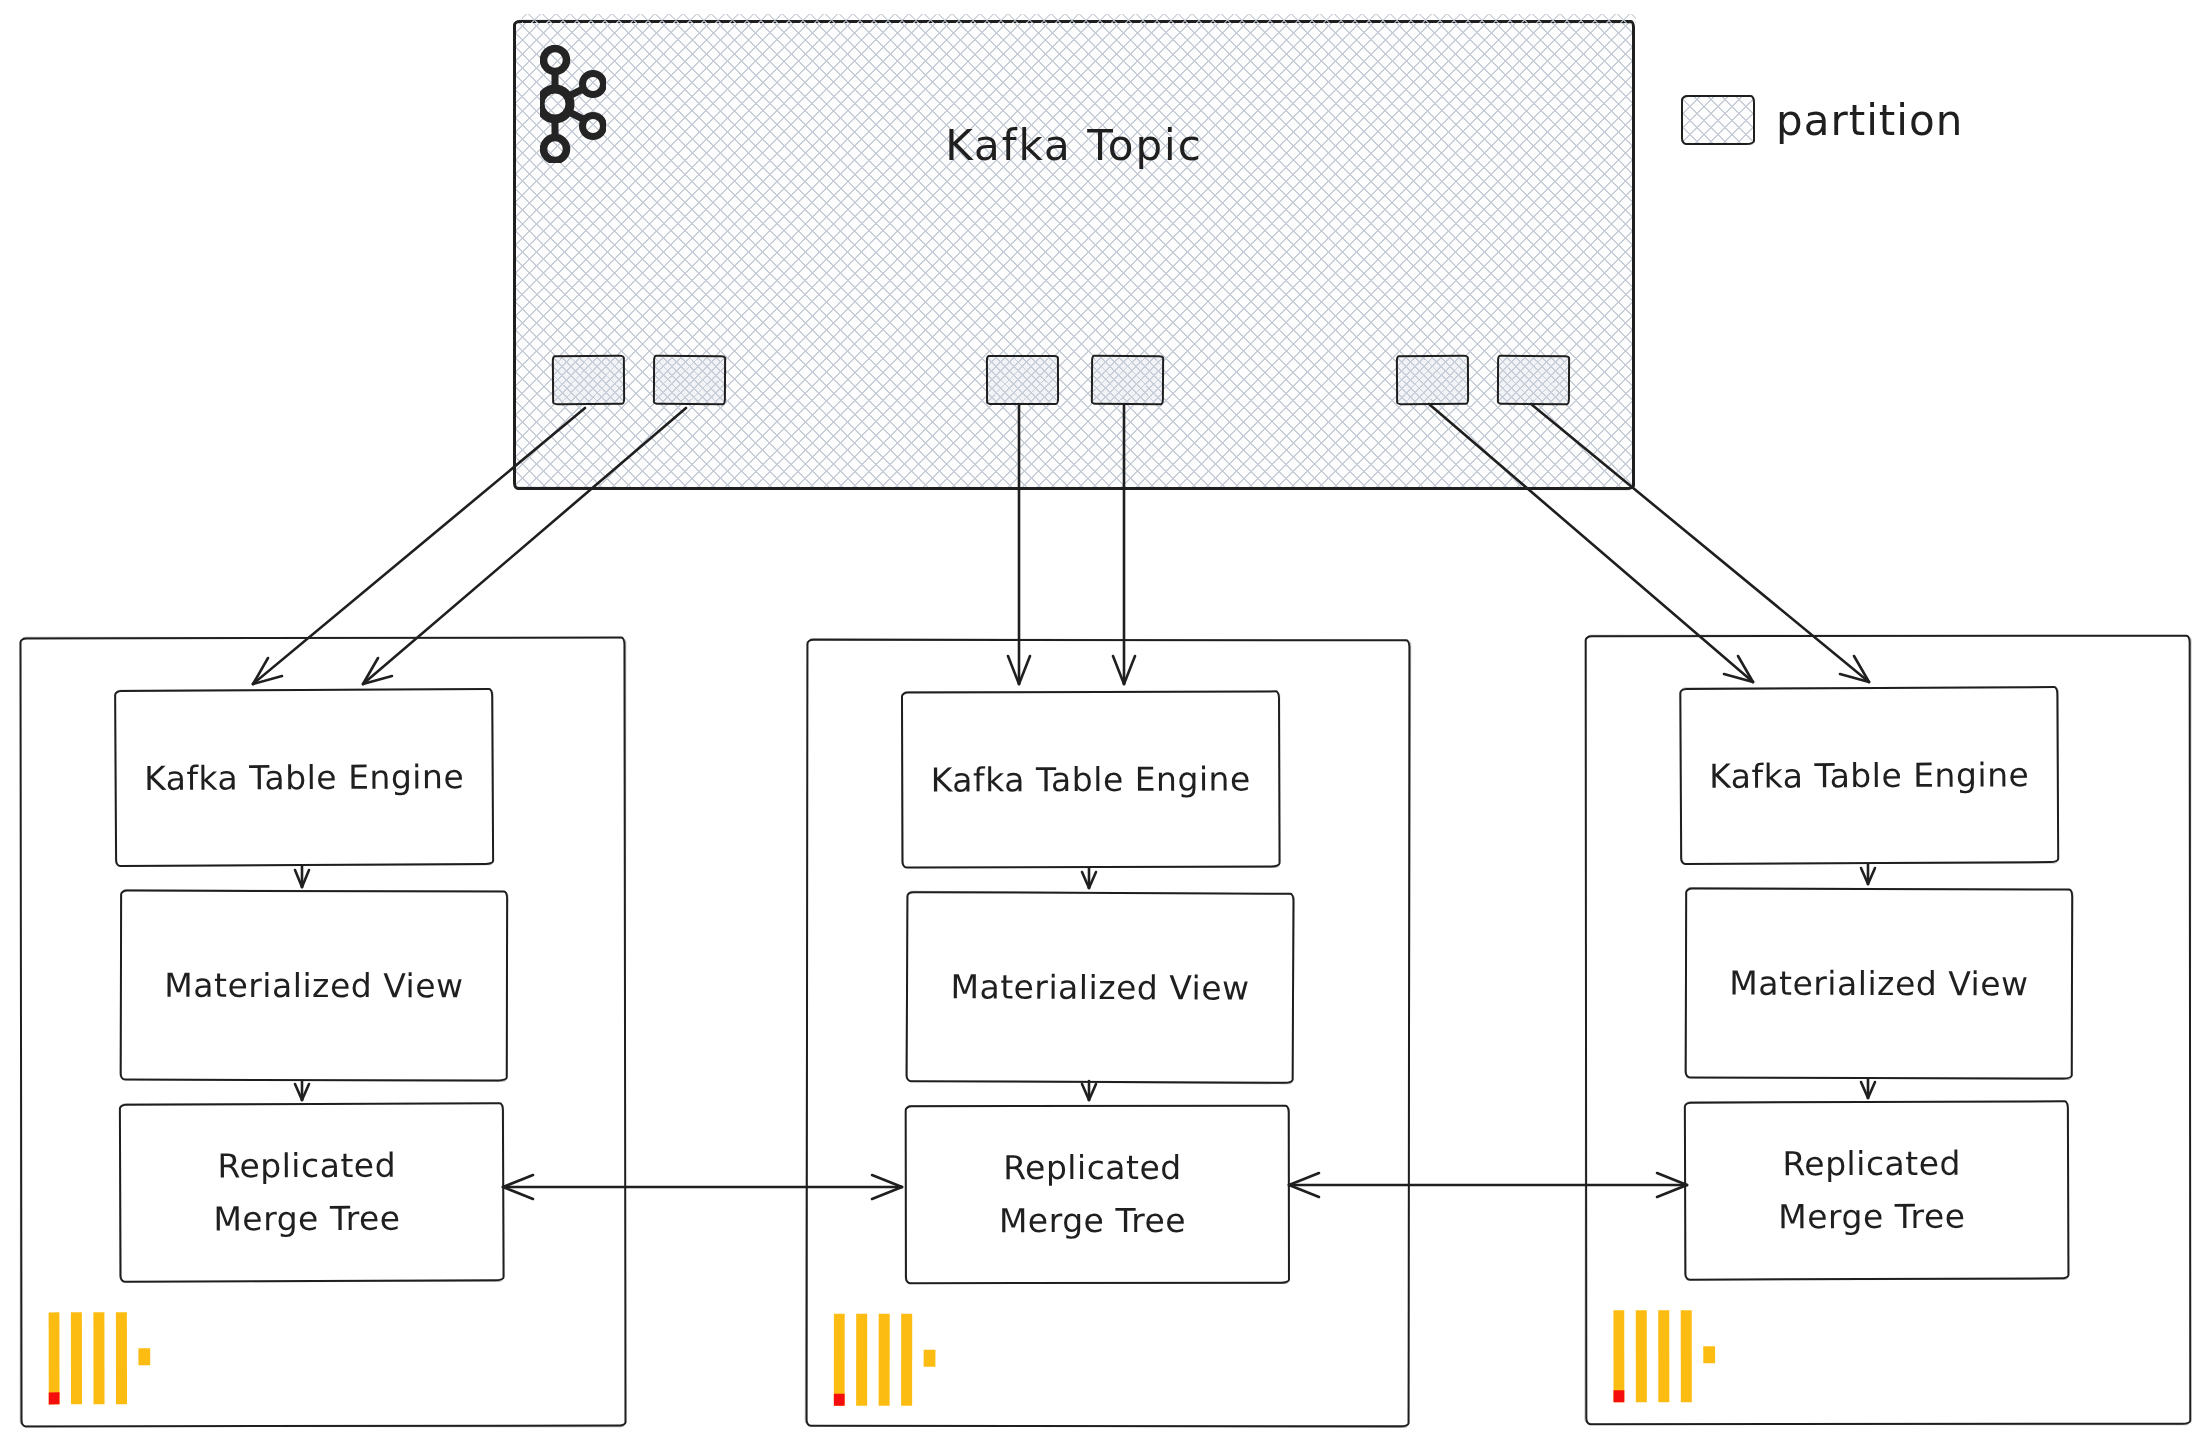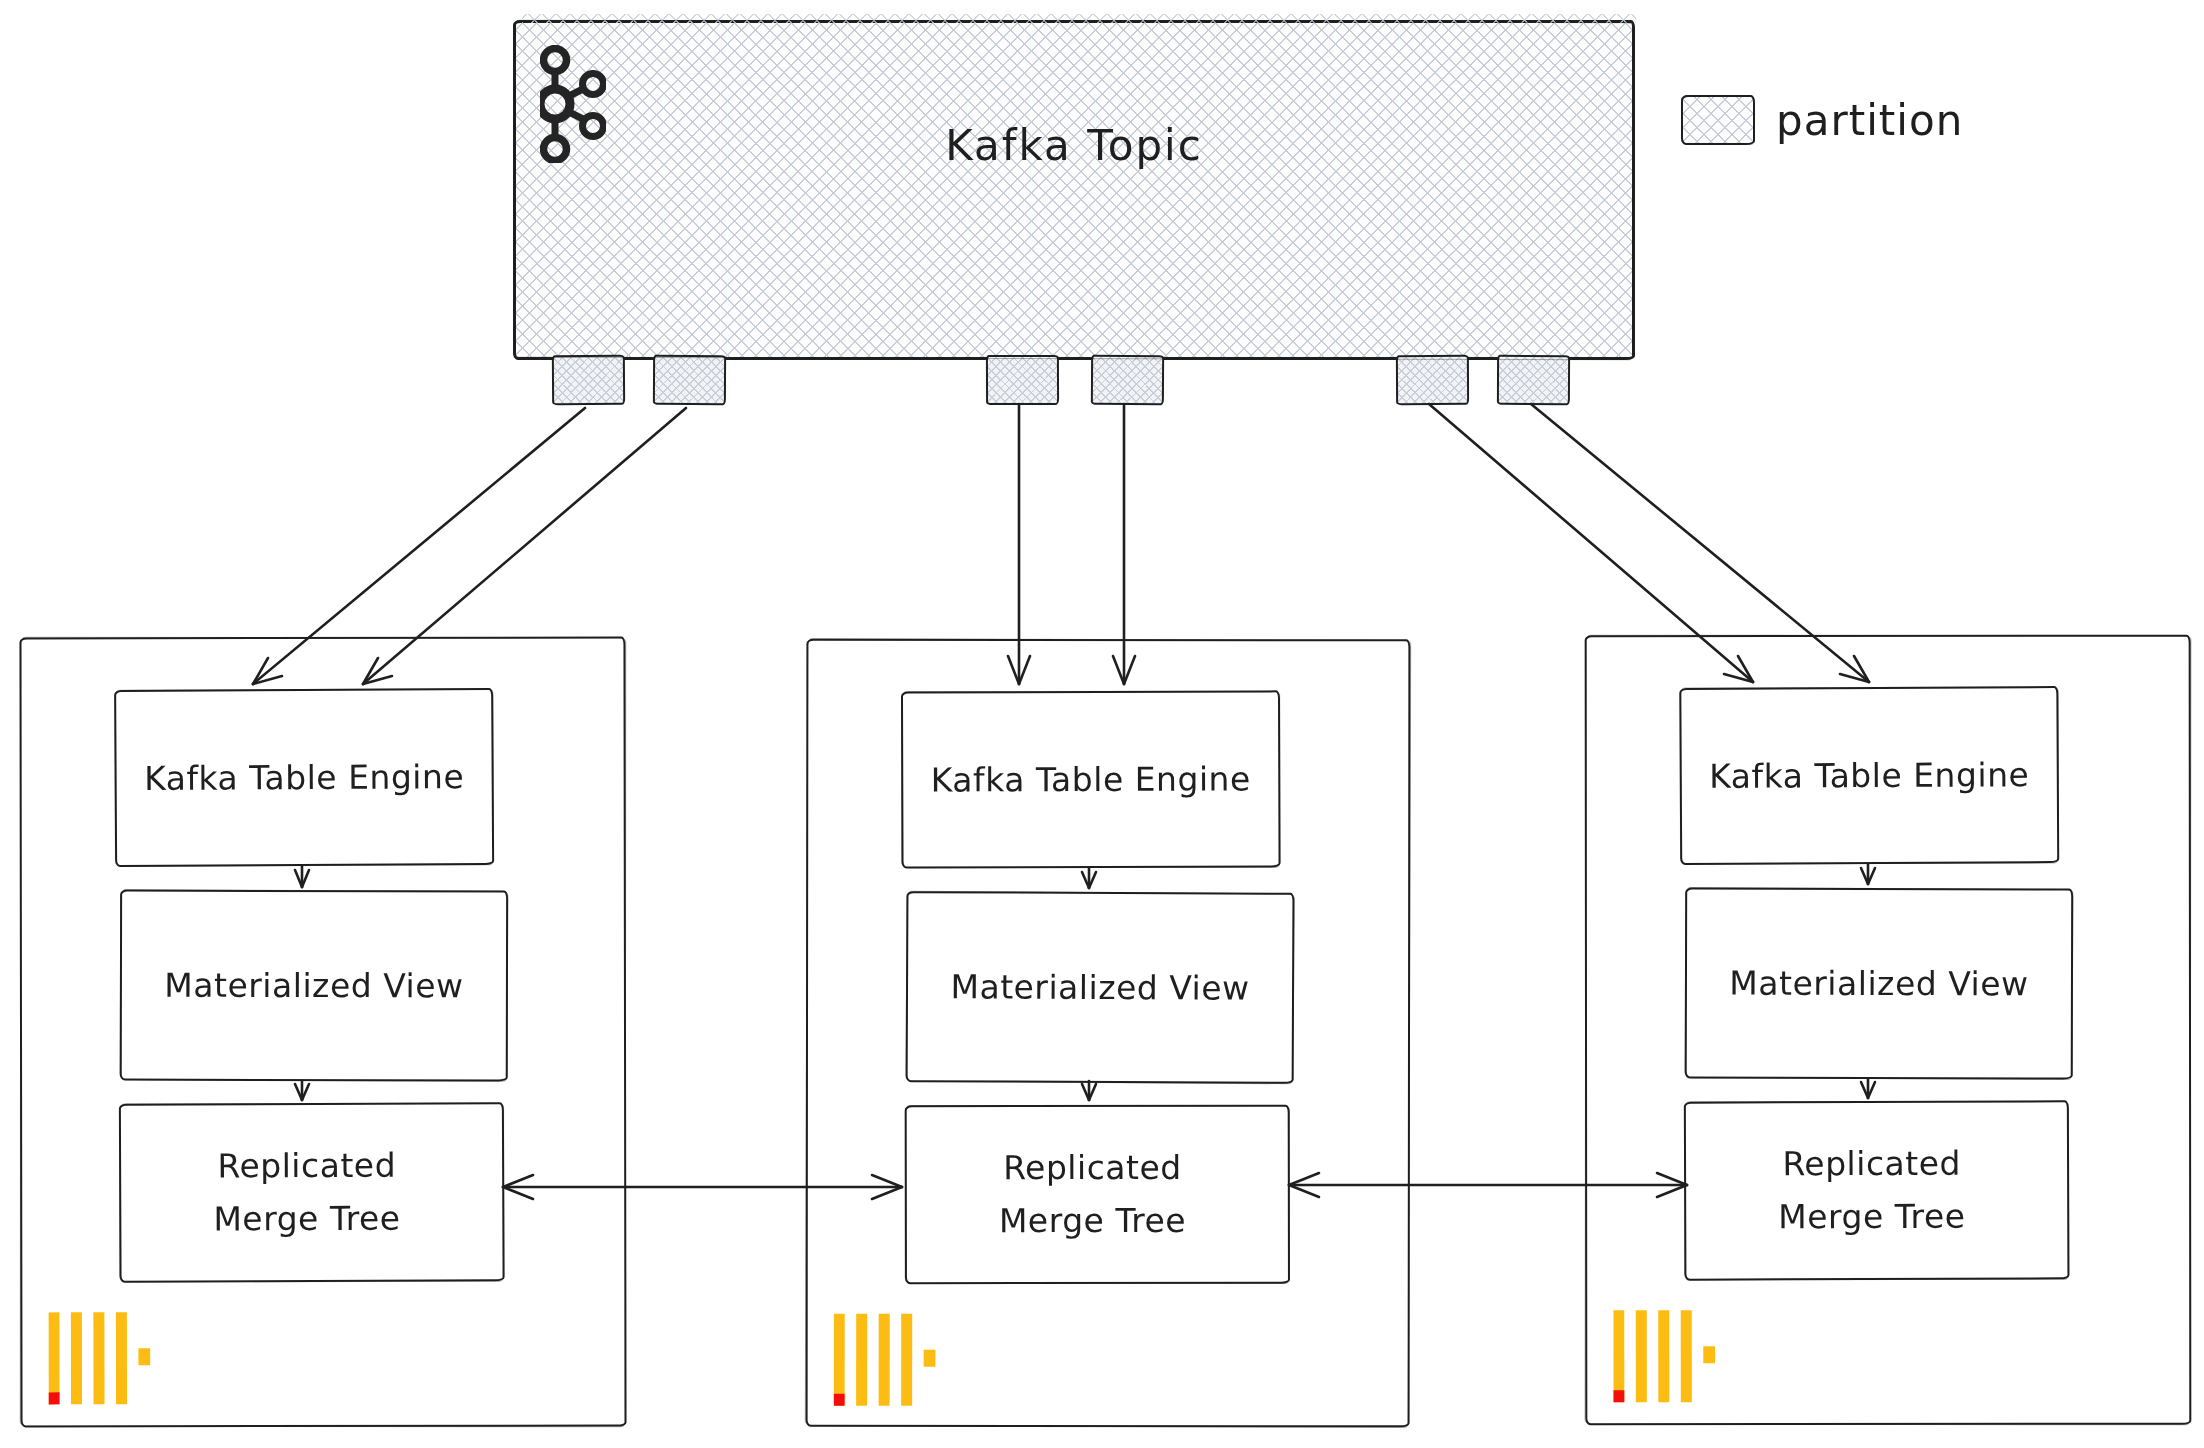--- a/index.html
+++ b/index.html
@@ -28,21 +28,21 @@
       repeating-linear-gradient(45deg,  var(--hatch-line,#c9cfd9) 0 1.4px, transparent 1.4px 10px),
       repeating-linear-gradient(-45deg, var(--hatch-line,#c9cfd9) 0 1.4px, transparent 1.4px 10px);
   }
   .hatch-dense{
     background-color:#f1f3f7;
     background-image:
       repeating-linear-gradient(45deg,  var(--hatch-line,#c9cfd9) 0 1.3px, transparent 1.3px 6.2px),
       repeating-linear-gradient(-45deg, var(--hatch-line,#c9cfd9) 0 1.3px, transparent 1.3px 6.2px);
   }
   
-  .kafka-box{left:513px;top:20px;width:1122px;height:340px;}
+  .kafka-box{left:513px;top:20px;width:1122px;height:470px;}
   .kafka-box::before{ 
     content:"";position:absolute;left:6px;right:-4px;top:-9px;height:9px;
     background-image:
       repeating-linear-gradient(45deg,  var(--hatch-line,#c9cfd9) 0 1.4px, transparent 1.4px 10px),
       repeating-linear-gradient(-45deg, var(--hatch-line,#c9cfd9) 0 1.4px, transparent 1.4px 10px);
     opacity:.8;
   }
   .kafka-logo{position:absolute;left:24px;top:22px;width:66px;height:118px;}
   .kafka-title{
     position:absolute;left:0;right:0;top:98px;text-align:center;

